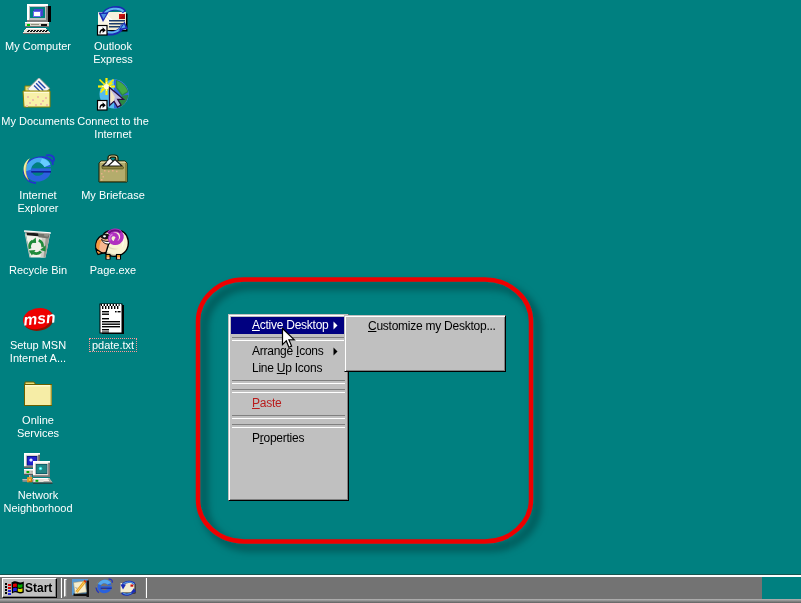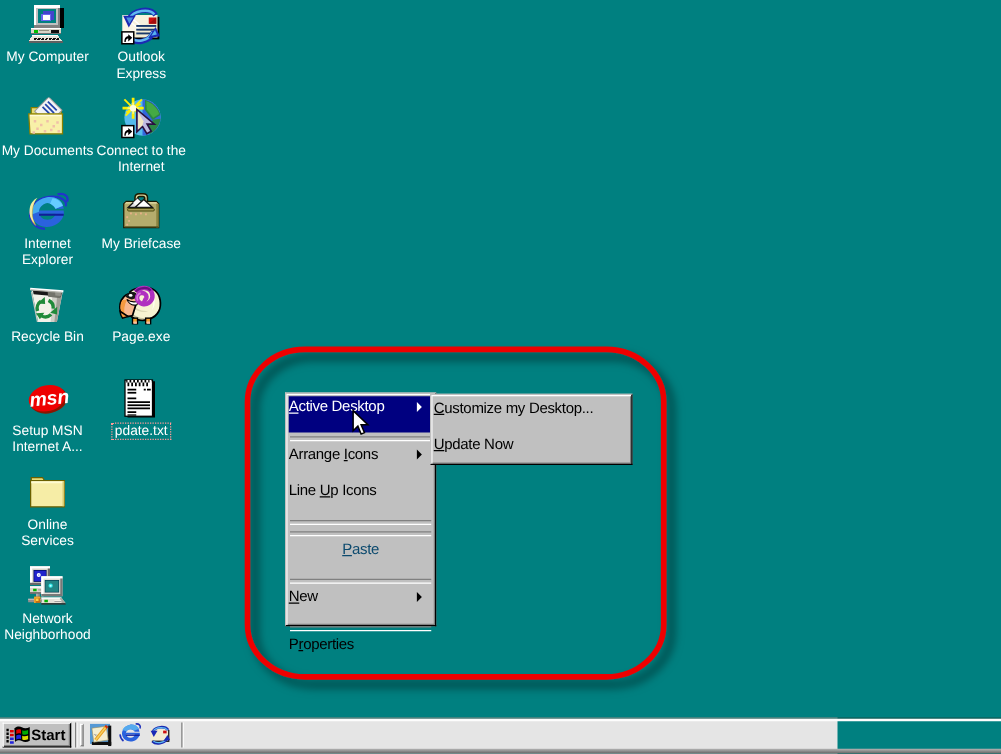--- a/index.html
+++ b/index.html
@@ -2,23 +2,23 @@
 <html><head>
 <meta charset="utf-8">
 <style>
 * { margin:0; padding:0; box-sizing:border-box; }
 html,body { width:801px; height:603px; overflow:hidden; }
 body { background:#008080; font-family:"Liberation Sans", sans-serif; position:relative; }
 .icon { position:absolute; width:80px; text-align:center; color:#fff; font-size:11px; line-height:13px; }
 .icon svg { position:absolute; top:0; left:50%; transform:translateX(-50%); }
 .icon .lbl { position:absolute; top:37px; left:0; right:0; text-align:center; }
 .menu { position:absolute; background:#c0c0c0; border:1px solid; border-color:#c0c0c0 #000 #000 #c0c0c0; box-shadow: inset 1px 1px 0 #fff, inset -1px -1px 0 #808080; font-size:12px; letter-spacing:-0.25px; color:#000; }
-.mi { height:29px; line-height:17px; position:relative; white-space:nowrap; }
+.mi { height:17px; line-height:17px; padding-left:21px; position:relative; white-space:nowrap; }
 .mi.sel { background:#000080; color:#fff; }
-.mi.dis { color:#0c4a6e;text-align:center; }
+.mi.dis { color:#b91c1c; }
 .sep { height:9px; position:relative; }
 .sep::after { content:""; position:absolute; left:1px; right:1px; top:3px; height:2px; border-top:1px solid #808080; border-bottom:1px solid #fff; }
 .arrow { position:absolute; right:6px; top:4px; }
 u { text-decoration:underline; }
 </style>
 </head>
 <body>
 
 <svg width="801" height="603" style="position:absolute;left:0;top:0" viewBox="0 0 801 603">
   <defs>
@@ -356,39 +356,33 @@
   <div class="mi">Arrange <u>I</u>cons
     <svg class="arrow" width="8" height="9">
         <path d="M1.5,0.5 L1.5,8.5 L5.5,4.5 Z" fill="#000"></path>
       </svg>
   </div>
   <div class="mi">Line <u>U</u>p Icons</div>
   <div class="sep"></div>
   <div class="sep"></div>
   <div class="mi dis"><u>P</u>aste</div>
   <div class="sep"></div>
-  <div class="mi"><u>N</u>ew
-    <svg class="arrow" width="8" height="9">
-        <path d="M1.5,0.5 L1.5,8.5 L5.5,4.5 Z" fill="#000"></path>
-      </svg>
-  </div>
   <div class="sep"></div>
   <div class="mi">P<u>r</u>operties</div>
 </div>
 
 <div class="menu" style="left:344px;top:315px;width:162px;height:57px;padding:2px">
   <div class="mi"><u>C</u>ustomize my Desktop...</div>
-  <div class="mi"><u>U</u>pdate Now</div>
 </div>
 
 <svg style="position:absolute;left:277px;top:327px" width="26" height="26" viewBox="0 0 26 26">
 <path d="M5.5,1.5 L5.5,17.6 L9.3,13.9 L11.9,20.3 L14.6,19.1 L11.9,12.8 L17.3,12.8 Z" fill="#fff" stroke="#000" stroke-width="1.2"></path>
 </svg>
 
-<div style="position:absolute;left:0;top:574px;width:670px;height:29px;background:#e5e5e5;">
+<div style="position:absolute;left:0;top:574px;width:762px;height:29px;background:#737373;">
   <div style="position:absolute;left:0;top:0;width:801px;height:1px;background:#14544f"></div>
   <div style="position:absolute;left:0;top:1px;width:801px;height:2px;background:#fdfdfd"></div>
   <div style="position:absolute;left:0;top:25px;width:801px;height:4px;background:linear-gradient(#b5b5b5,#606060)"></div>
 
   <div style="position:absolute;left:2px;top:4px;width:55px;height:20px;background:#c0c0c0;border:1px solid;border-color:#fff #000 #000 #fff;box-shadow:inset -1px -1px 0 #808080;">
     <svg style="position:absolute;left:2px;top:1px" width="19" height="16" viewBox="0 0 19 16">
       <g fill="#000">
         <rect x="0" y="3" width="2" height="2"></rect>
           <rect x="0" y="6" width="2" height="2"></rect>
           <rect x="0" y="9" width="2" height="2"></rect>

